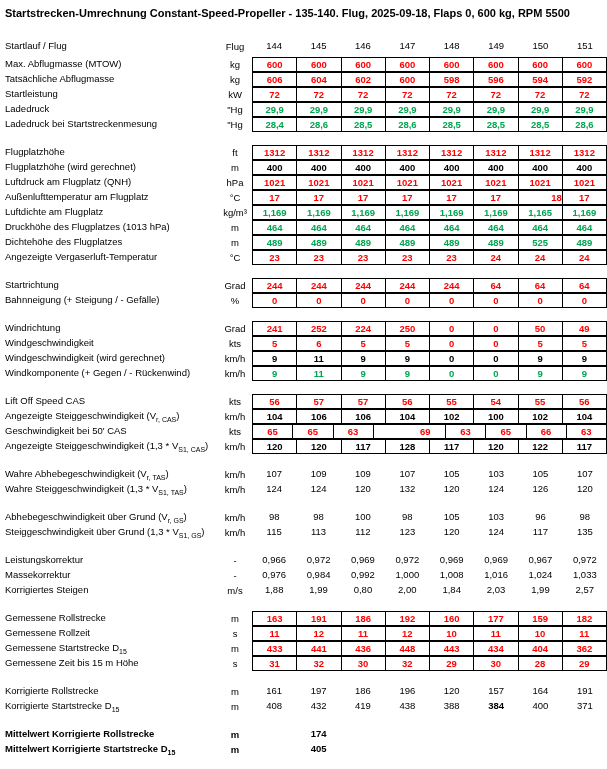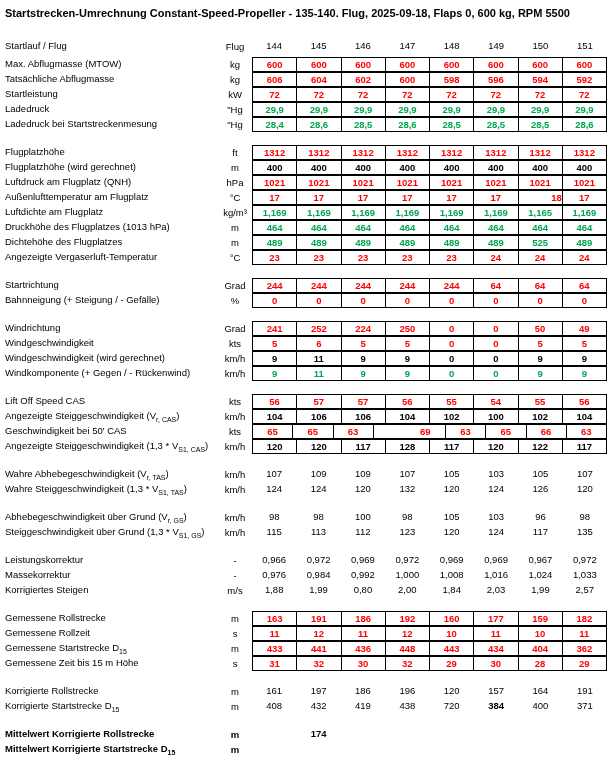--- a/index.html
+++ b/index.html
@@ -584,21 +584,21 @@
           </span>
   </div>
         <div class="row">
     <span class="label"><span class="lmain">Korrigierte Startstrecke D</span><sub class="lsub">15</sub><span class="ltail"></span></span>
     <span class="unit">m</span>
     <span class="cells">
             <span class="cell" style="color: rgb(0, 0, 0);">408</span>
             <span class="cell" style="color: rgb(0, 0, 0);">432</span>
             <span class="cell" style="color: rgb(0, 0, 0);">419</span>
             <span class="cell" style="color: rgb(0, 0, 0);">438</span>
-            <span class="cell" style="color: rgb(0, 0, 0);">720</span>
+            <span class="cell" style="color: rgb(0, 0, 0);">388</span>
             <span class="cell" style="color: rgb(0, 0, 0); font-weight: bold;">384</span>
             <span class="cell" style="color: rgb(0, 0, 0);">400</span>
             <span class="cell" style="color: rgb(0, 0, 0);">371</span>
           </span>
   </div>
       </div>
       <div class="section bold-rows">
         <div class="row">
     <span class="label"><span class="lmain">Mittelwert Korrigierte Rollstrecke</span><sub class="lsub"></sub><span class="ltail"></span></span>
     <span class="unit">m</span>
@@ -609,16 +609,26 @@
             <span class="cell" style="color: rgb(0, 0, 0);"></span>
             <span class="cell" style="color: rgb(0, 0, 0);"></span>
             <span class="cell" style="color: rgb(0, 0, 0);"></span>
             <span class="cell" style="color: rgb(0, 0, 0);"></span>
             <span class="cell" style="color: rgb(0, 0, 0);"></span>
           </span>
   </div>
         <div class="row">
     <span class="label"><span class="lmain">Mittelwert Korrigierte Startstrecke D</span><sub class="lsub">15</sub><span class="ltail"></span></span>
     <span class="unit">m</span>
+    <span class="cells">
+            <span class="cell" style="color: rgb(0, 0, 0);"></span>
+            <span class="cell" style="color: rgb(0, 0, 0);">405</span>
+            <span class="cell" style="color: rgb(0, 0, 0);"></span>
+            <span class="cell" style="color: rgb(0, 0, 0);"></span>
+            <span class="cell" style="color: rgb(0, 0, 0);"></span>
+            <span class="cell" style="color: rgb(0, 0, 0);"></span>
+            <span class="cell" style="color: rgb(0, 0, 0);"></span>
+            <span class="cell" style="color: rgb(0, 0, 0);"></span>
+          </span>
   </div>
       </div>
     </div>
 </div>
 
 </body></html>

